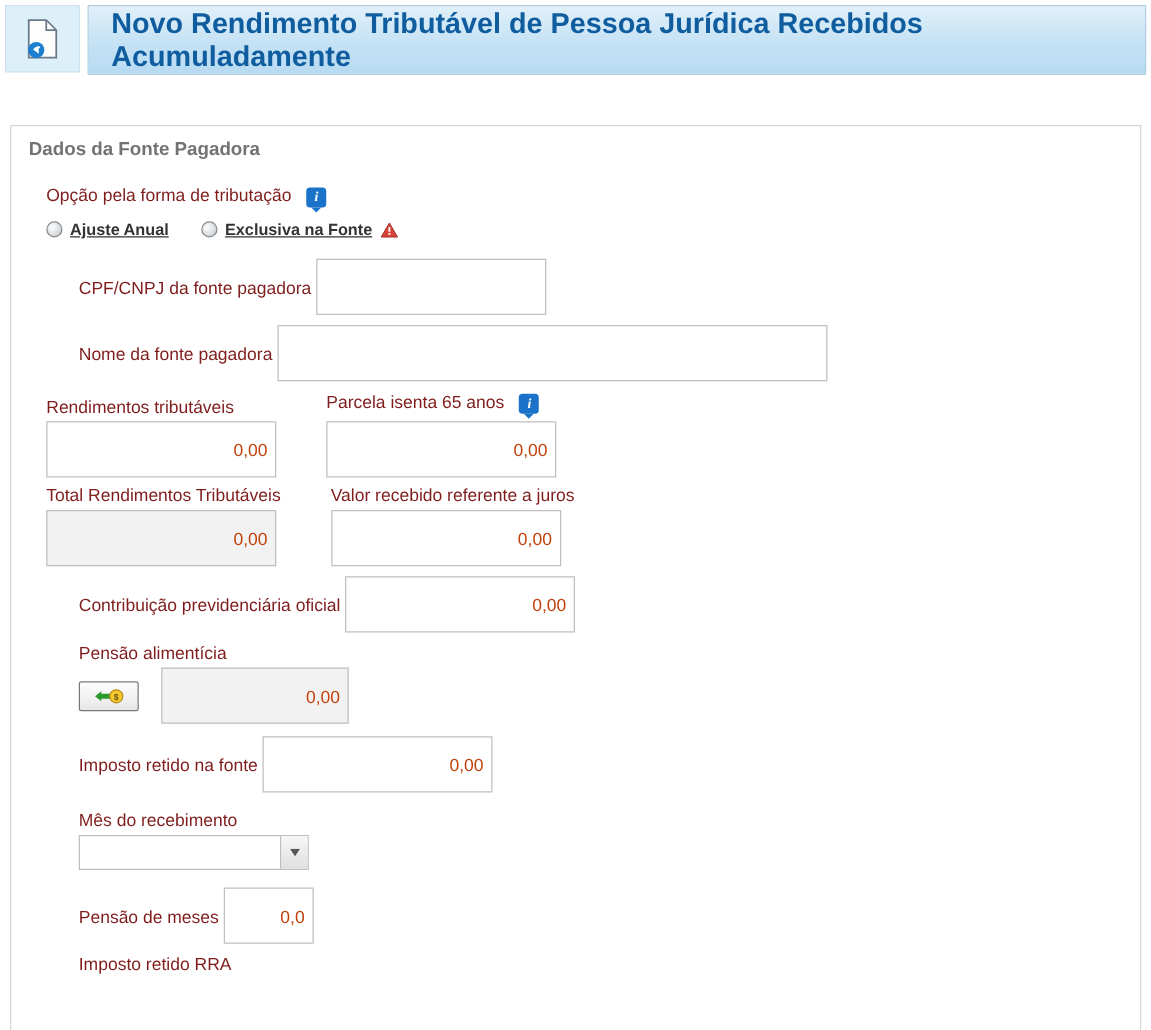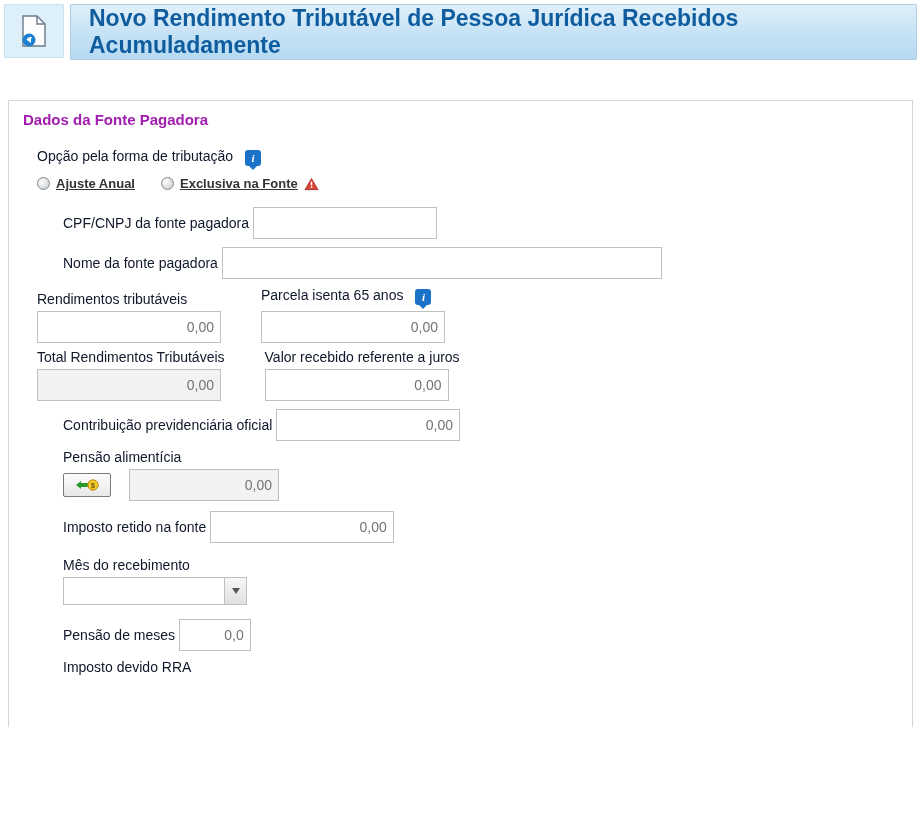--- a/index.html
+++ b/index.html
@@ -41,31 +41,31 @@
     font-weight: bold;
     color: #0f5d9e;
   }
   .panel {
     margin: 40px 8px 0 8px;
     border: 1px solid #d6d6d6;
     border-bottom: none;
     padding-bottom: 40px;
   }
   .panel-title {
-    color: #a21caf;
+    color: #737373;
     font-weight: bold;
     font-size: 15px;
     padding: 10px 14px;
   }
   .form-body {
     padding: 10px 28px 0 28px;
   }
   .field-block { margin-bottom: 8px; margin-left: 26px; }
   .label {
-    color: #0f172a;
+    color: #7f1d1d;
     font-size: 14px;
     margin-bottom: 4px;
     display: inline-block;
   }
   .radio-line {
     display: flex;
     gap: 26px;
     align-items: center;
     margin: 8px 0 16px 0;
   }
@@ -106,24 +106,24 @@
     position:absolute;
     bottom:-4px; left:50%;
     transform:translateX(-50%);
     border-left:4px solid transparent;
     border-right:4px solid transparent;
     border-top:4px solid #1a73c9;
   }
   .warn-icon svg { width: 15px; height: 14px; display:block; }
   input.text {
     border: 1px solid #bfbfbf;
-    height: 32px;
+    height: 45px;
     padding: 2px 6px;
     font-size: 14px;
-    color: #737373;
+    color: #c2410c;
     background: #fff;
   }
   input.text.right { text-align: right; }
   input.text.readonly { background: #f2f2f2; }
   .w180 { width: 184px; }
   .w440 { width: 440px; }
   .w150 { width: 150px; }
   .w72  { width: 72px; }
   .two-col { display: flex; gap: 40px; align-items: flex-end; margin-bottom: 6px;}
   .field-group { display:flex; flex-direction:column; }
@@ -279,17 +279,17 @@
         </div>
       </div>
     </div>
 
     <div class="field-block mt14">
       <div class="label">Pensão de meses</div>
       <input class="text right w72" value="0,0" style="">
     </div>
 
     <div class="field-block mt8">
-      <div class="label">Imposto devido RRA</div>
+      <div class="label">Imposto retido RRA</div>
     </div>
 
   </div>
 </div>
 
 </body></html>

